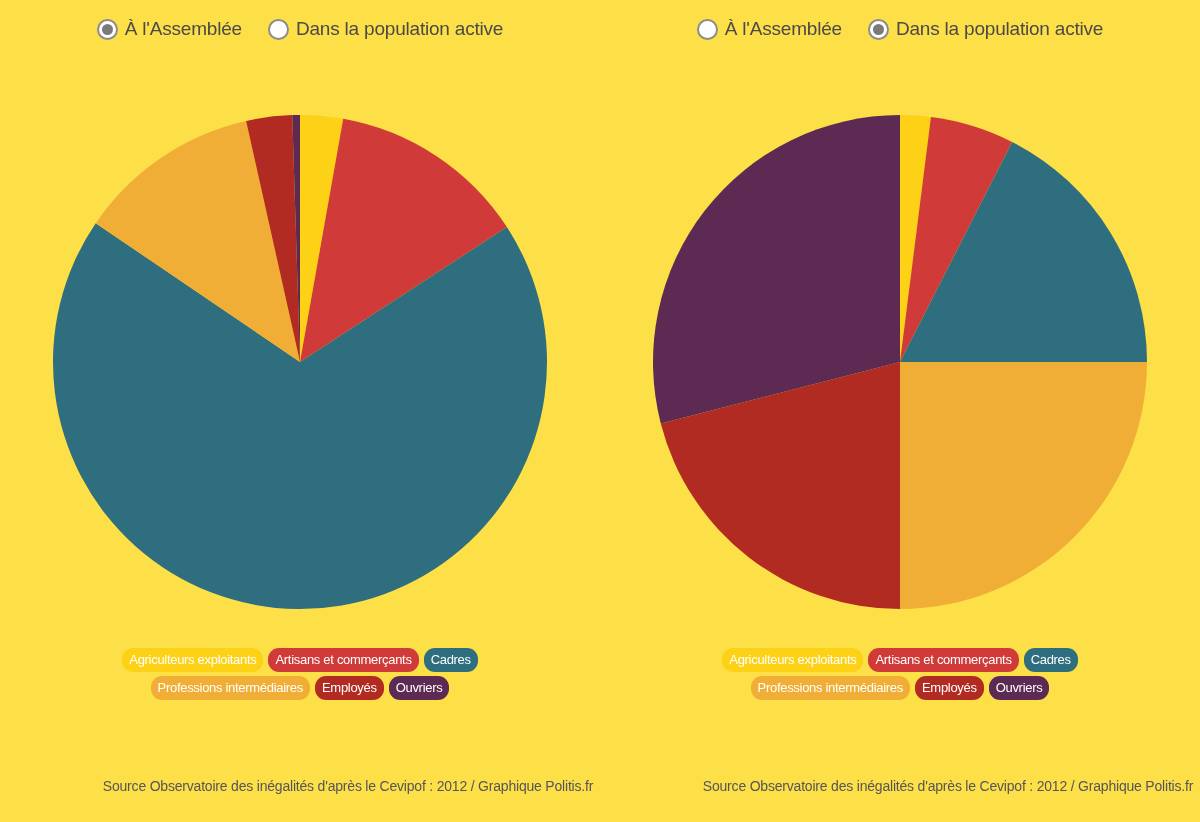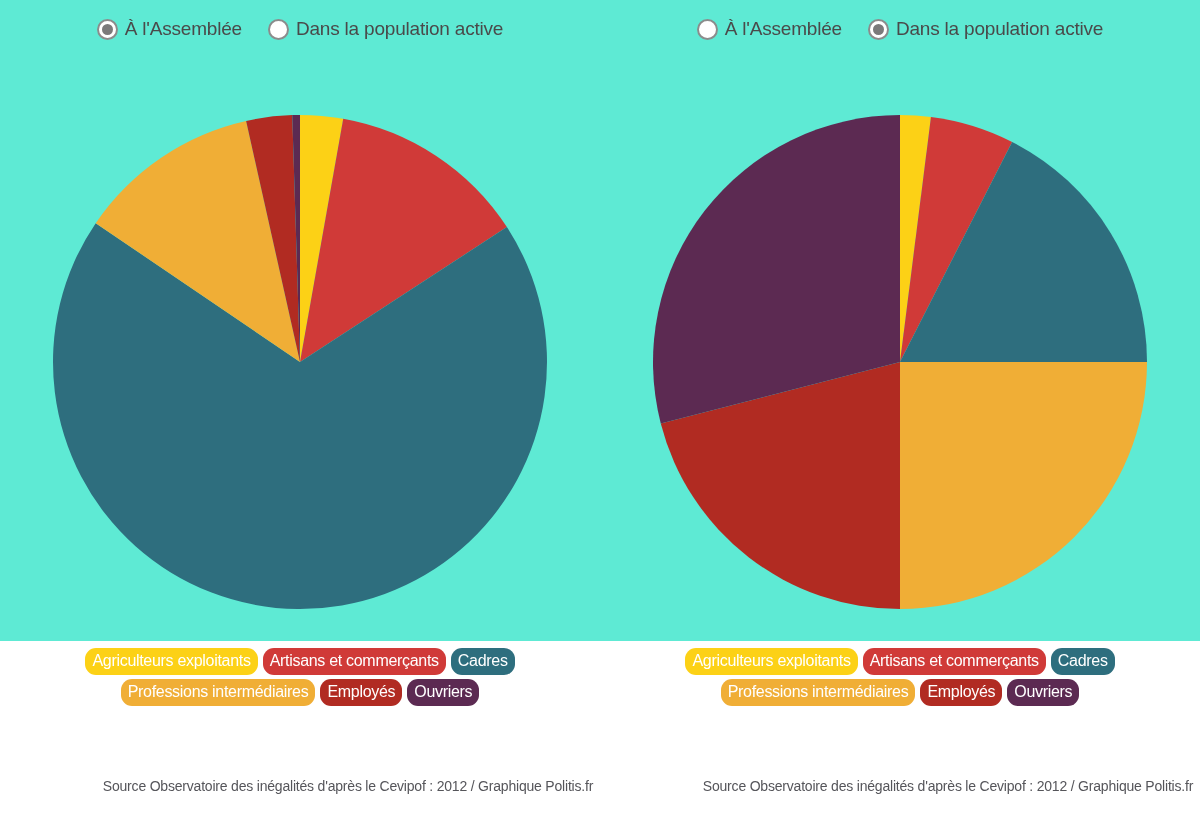--- a/index.html
+++ b/index.html
@@ -7,22 +7,22 @@
   html, body {
     margin: 0; padding: 0;
     width: 1200px; height: 822px;
     background: #ffffff;
     font-family: "Liberation Sans", "DejaVu Sans", sans-serif;
     overflow: hidden;
   }
   .page {
     position: relative;
     width: 1200px;
-    height: 641px;
-    background: #5eead4;
+    height: 822px;
+    background: #fde047;
     padding-left: 16px;
   }
   .panel {
     position: absolute;
     top: 0;
     width: 600px;
     height: 822px;
   }
   .panel-left  { left: 0; }
   .panel-right { left: 600px; }
@@ -92,21 +92,21 @@
   }
   .legend-line {
     display: flex;
     flex-direction: row;
     gap: 5px;
     justify-content: center;
     align-items: center;
   }
   .legend-chip {
     color: #ffffff;
-    font-size: 16px;
+    font-size: 13px;
     line-height: 1;
     padding: 5px 7px 6px 7px;
     border-radius: 11px;
     white-space: nowrap;
     letter-spacing: -0.3px;
     text-align: right;
   }
 
   
   .source {

